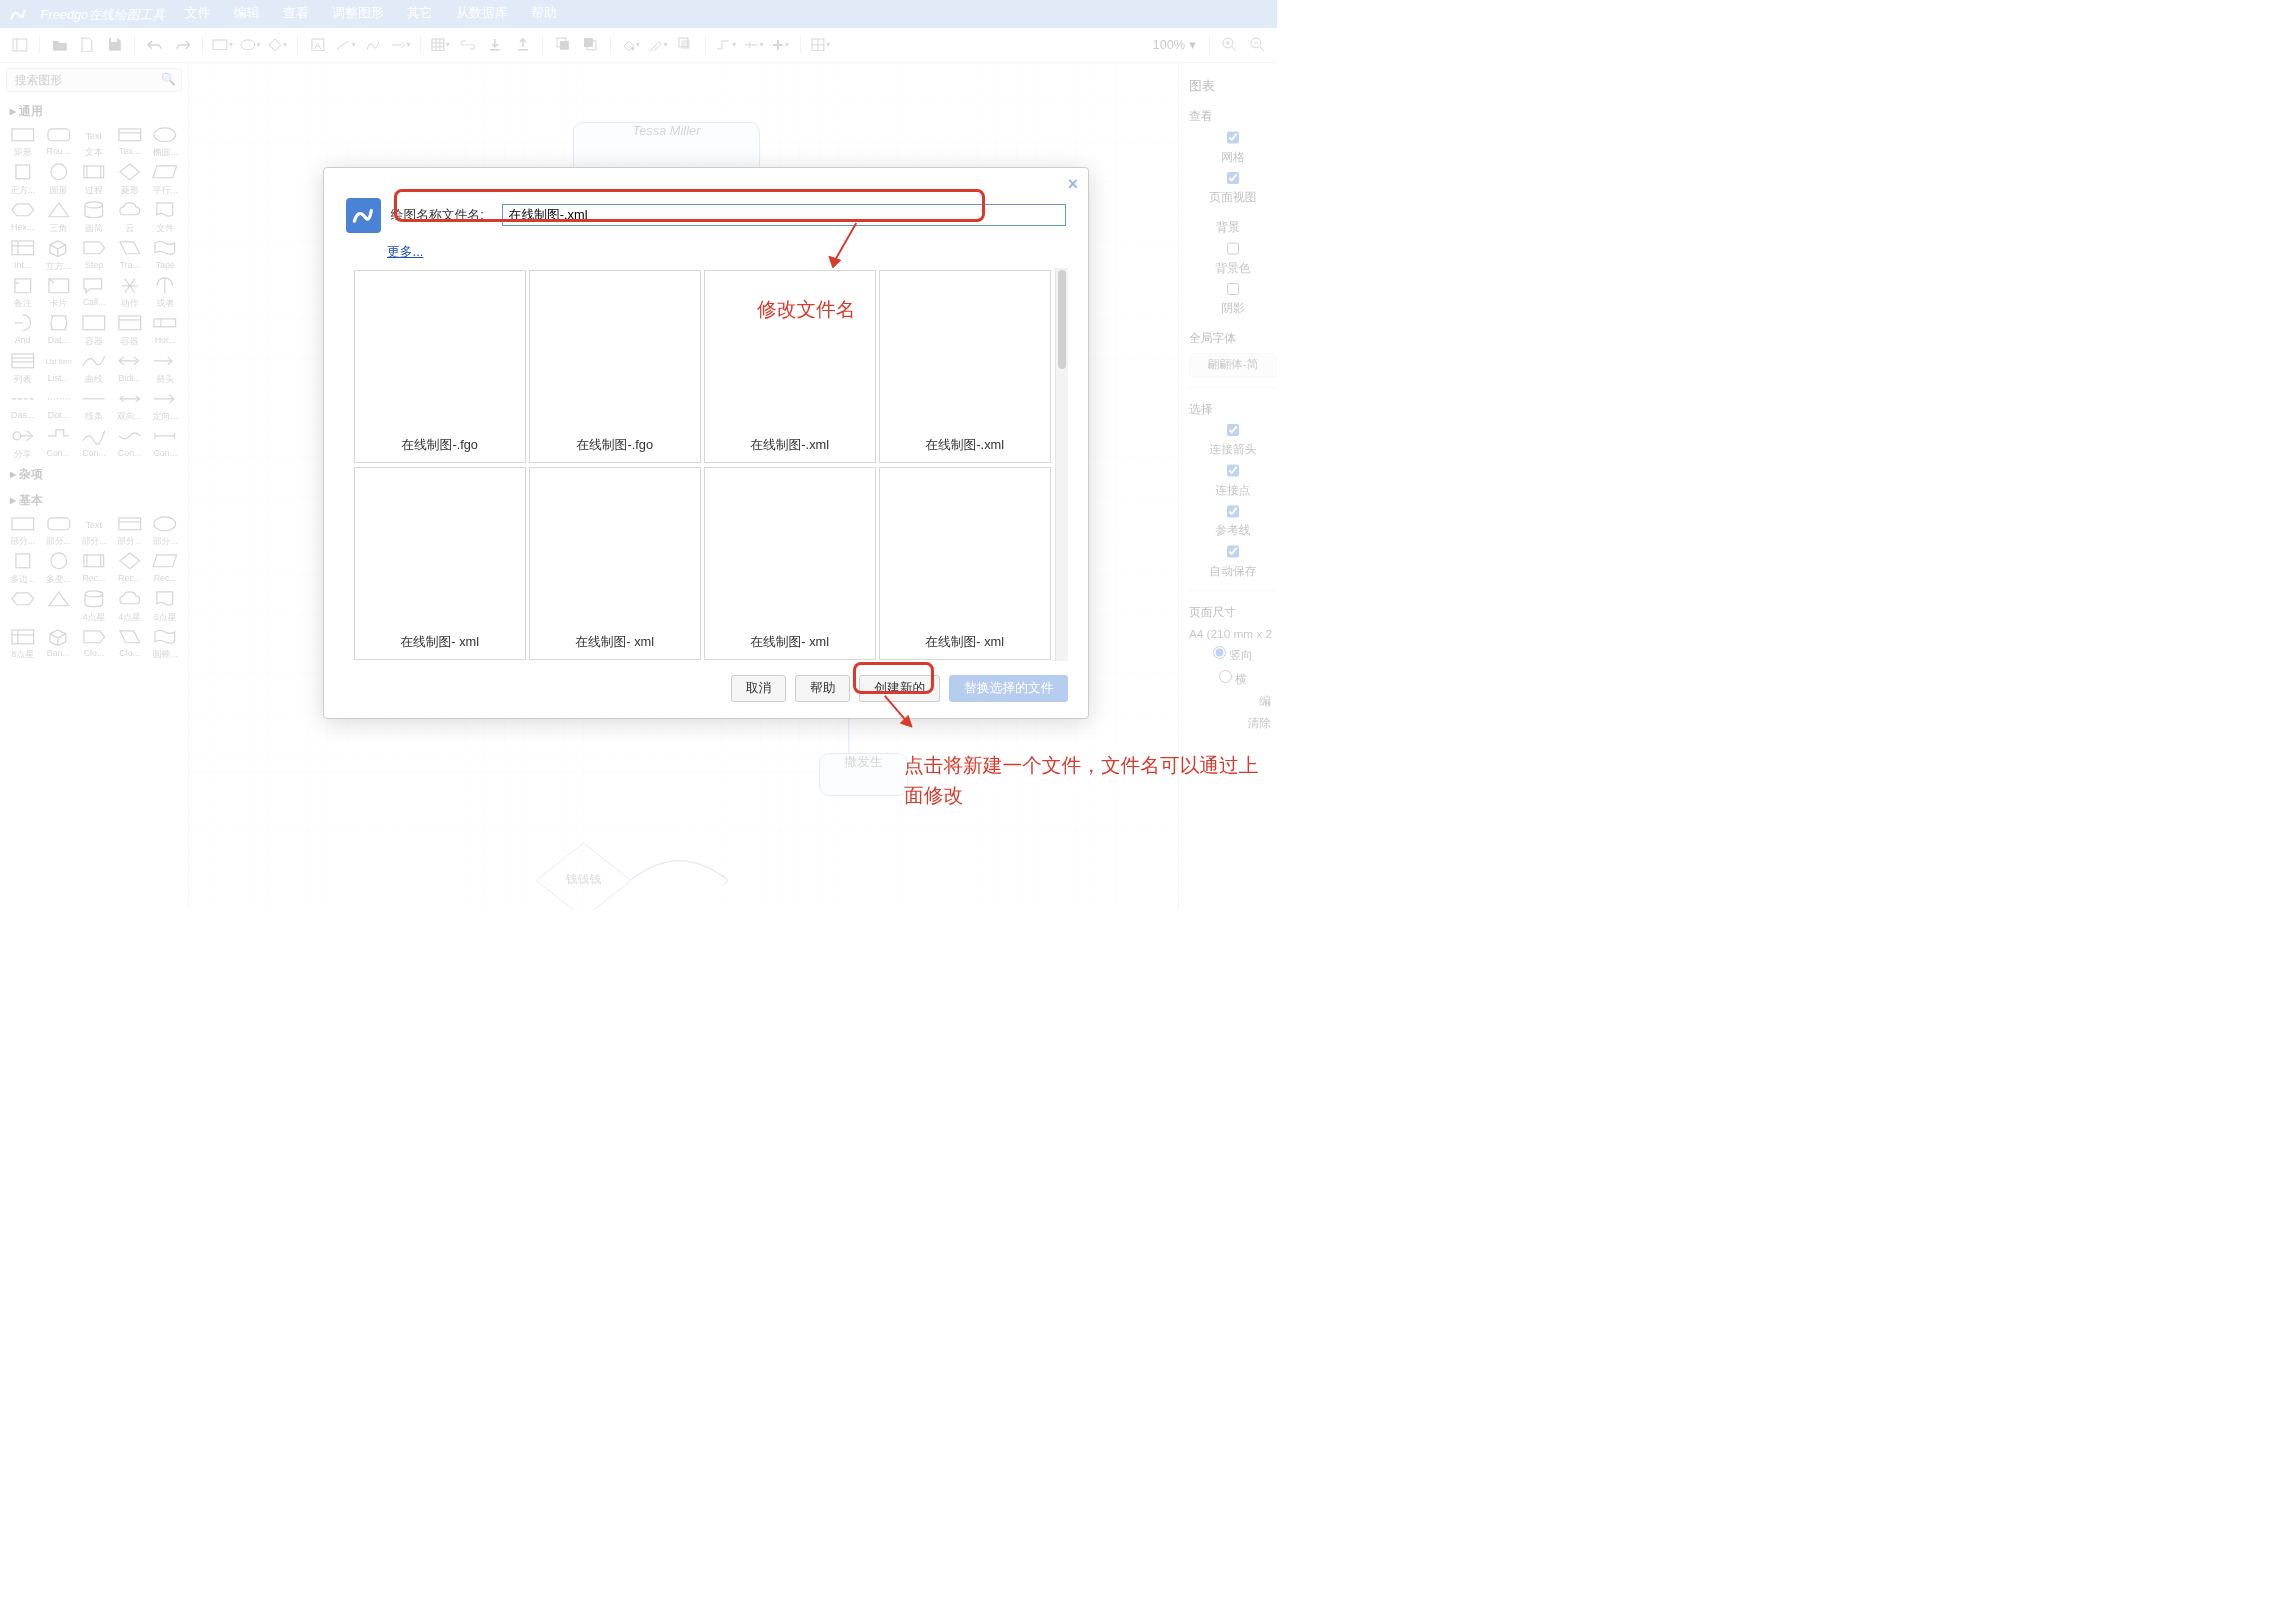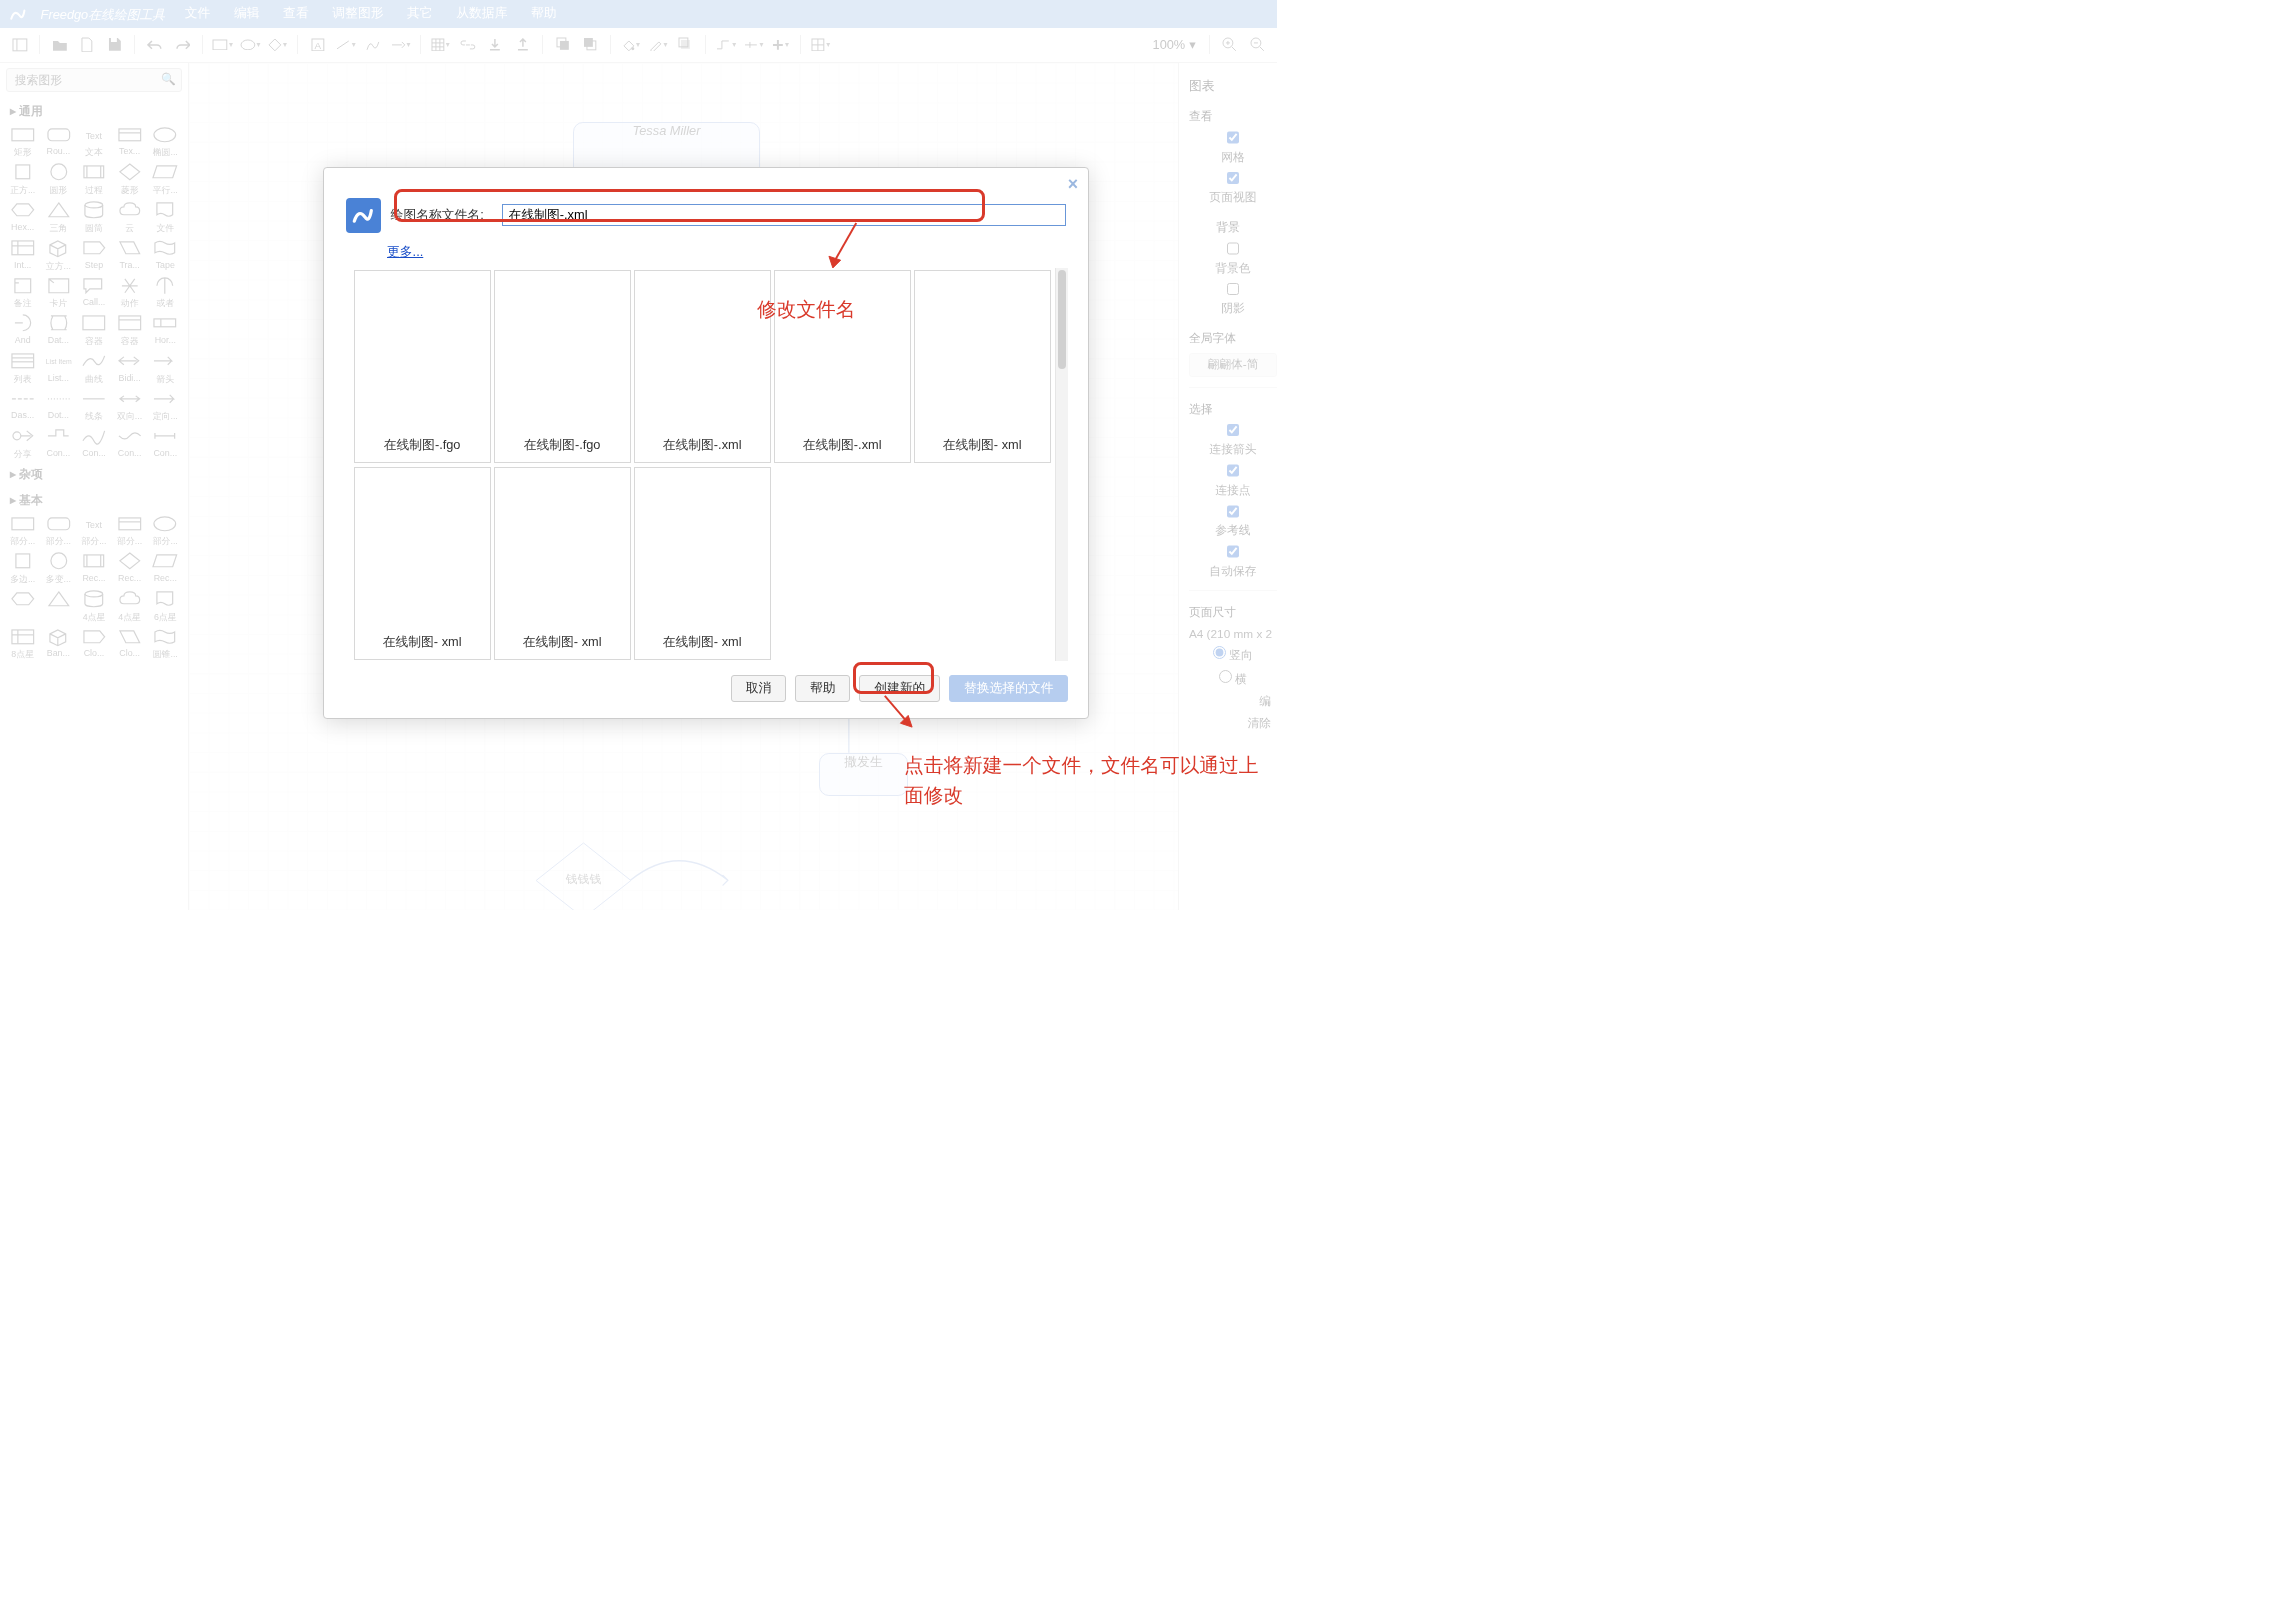--- a/index.html
+++ b/index.html
@@ -66,21 +66,21 @@
 .modal { position: absolute; left: 323px; top: 167px; width: 766px; height: 552px; background: #fff; border: 1px solid #ccc; border-radius: 3.9px; box-shadow: 0 3.9px 23.6px rgba(0,0,0,.15); z-index: 60; display: flex; flex-direction: column; }
 .modal-close { position: absolute; right: 9.9px; top: 5.9px; color: #9bb8e0; font-size: 17.7px; cursor: pointer; font-weight: bold; }
 .modal-head { display: flex; align-items: center; gap: 9.9px; padding: 29.6px 21.7px 7.9px 21.7px; }
 .modal-logo { width: 35px; height: 35px; background: #4a82d6; border-radius: 3.9px; display: flex; align-items: center; justify-content: center; }
 .modal-logo svg { width: 25.6px; height: 25.6px; }
 .fname-row { display: flex; align-items: center; gap: 18px; flex: 1; }
 .fname-label { font-size: 12.8px; color: #333; white-space: nowrap; }
 .fname-input { flex: 1; height: 21.7px; border: 1px solid #6896d8; padding: 0 5.9px; font-size: 12.8px; }
 .more-link { color: #1a4ec8; font-size: 12.8px; text-decoration: underline; margin: 3.9px 0 5.9px 63px; cursor: pointer; }
 .template-area { flex: 1; margin: 0 19.7px 0 29.6px; overflow: hidden; border-top: 1px solid transparent; display: flex; }
-.template-grid { flex: 1; display: grid; grid-template-columns: repeat(5, 1fr); gap: 3px; padding: 2px 3.9px 0 0; overflow: hidden; }
+.template-grid { flex: 1; display: grid; grid-template-columns: repeat(4, 1fr); gap: 3px; padding: 2px 3.9px 0 0; overflow: hidden; }
 .tpl-card { border: 1px solid #d8d8d8; background: #fff; display: flex; flex-direction: column; height: 193px; }
 .tpl-preview { flex: 1; }
 .tpl-name { text-align: center; font-size: 12.8px; color: #333; padding: 7.9px 3.9px; }
 .tpl-scrollbar { width: 13.8px; background: #f3f3f3; border-left: 1px solid #e6e6e6; position: relative; }
 .tpl-thumb { position: absolute; left: 2px; right: 2px; top: 2px; height: 99px; background: #d0d0d0; border-radius: 5.9px; }
 .modal-footer { display: flex; justify-content: flex-end; gap: 9px; padding: 13.8px 19.7px 15.8px; }
 .btn { height: 27.6px; padding: 0 13.8px; border: 1px solid #ccc; background: #f5f5f5; border-radius: 3px; font-size: 12.8px; color: #333; cursor: pointer; display: flex; align-items: center; }
 .btn-primary-soft { background: #b6cdef; border-color: #b6cdef; color: #fff; }
 
 

